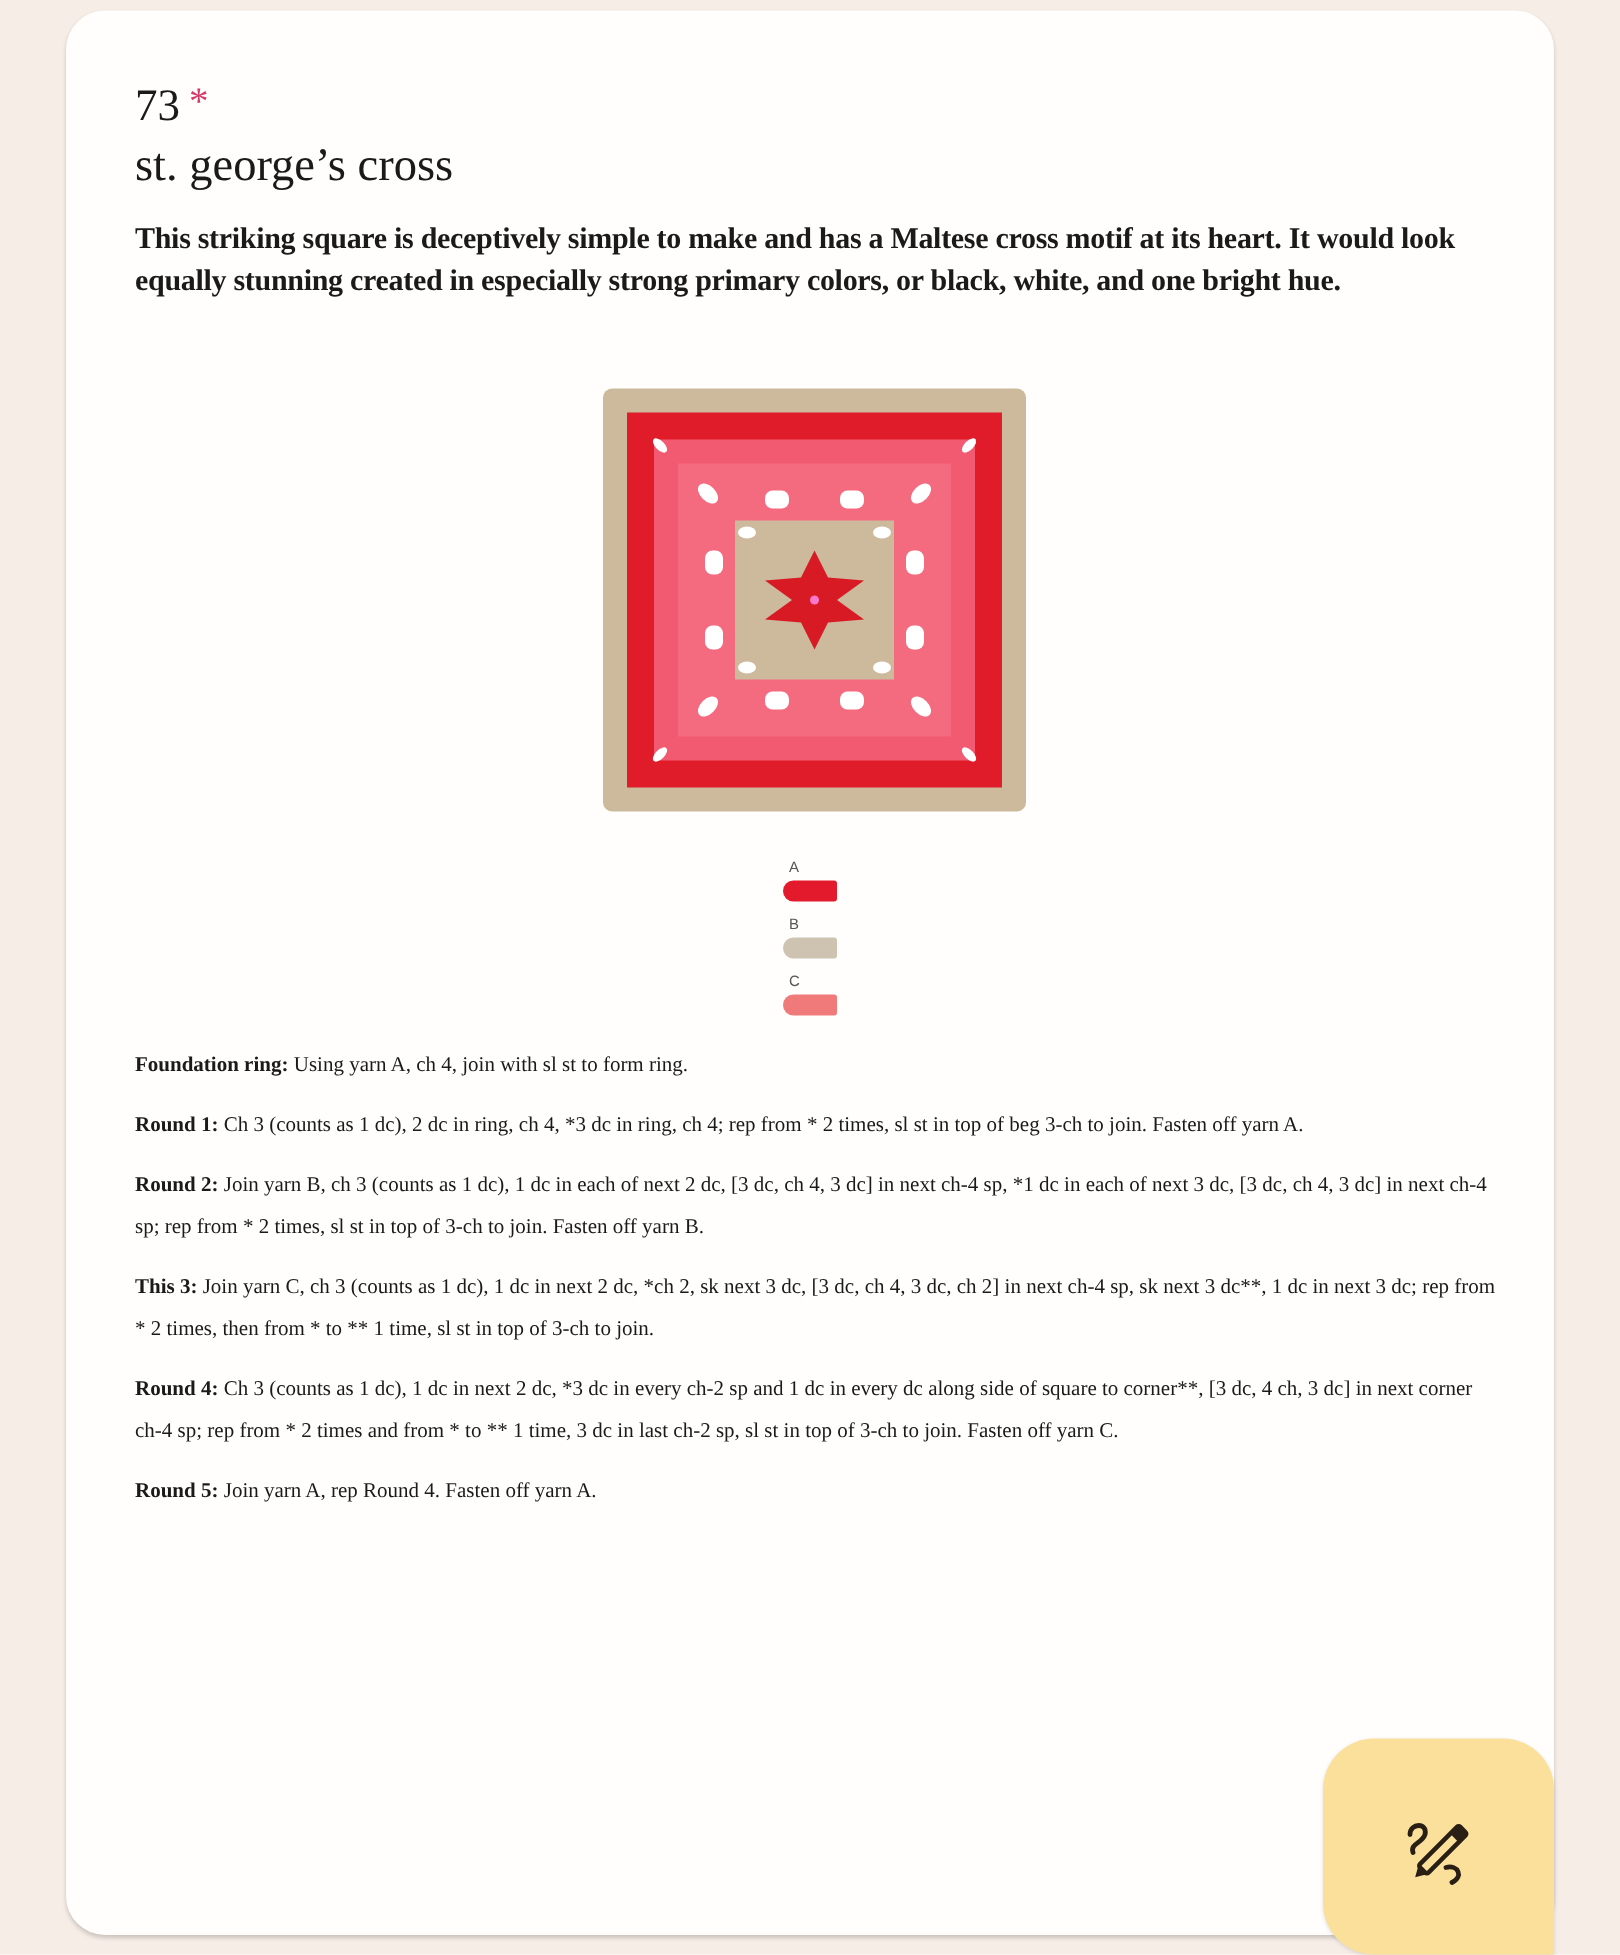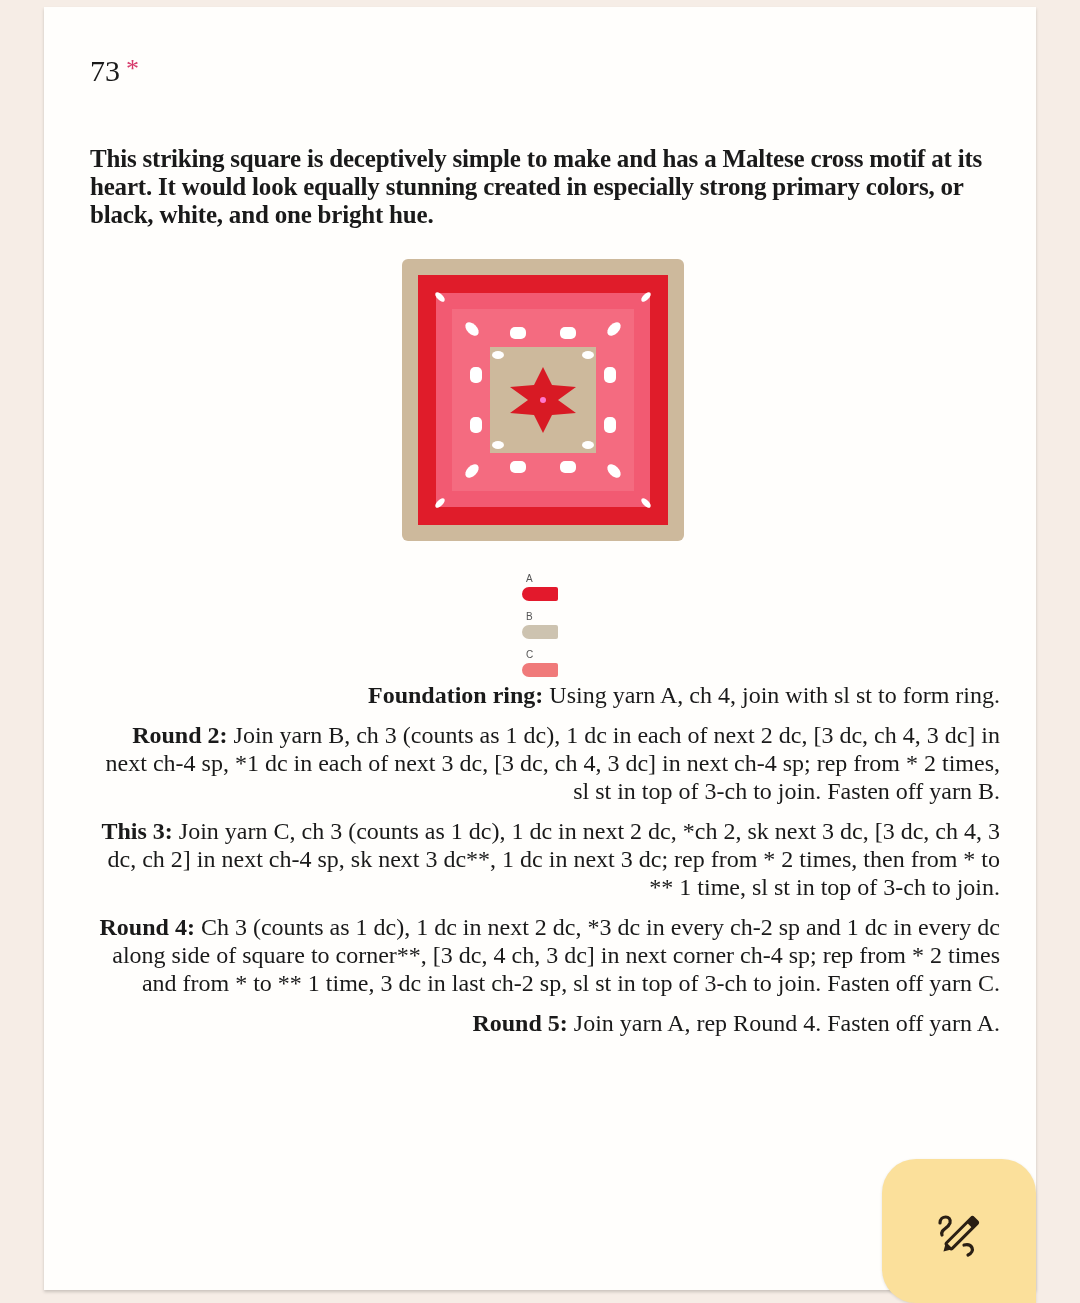--- a/index.html
+++ b/index.html
@@ -7,53 +7,55 @@
     width: 1080px; height: 1303px; overflow: hidden;
     background: #f6ede6;
     position: relative;
     font-family: "Liberation Serif", "DejaVu Serif", serif;
     color: #1a1a1a;
   }
   .page {
     position: absolute; left: 44px; top: 7px; width: 992px; height: 1283px;
     background: #fffefc;
     box-shadow: 0 2px 3px rgba(0,0,0,0.18);
+    border-radius: 26px;
   }
   .num-line { position: absolute; left: 46px; top: 46px; font-size: 30px; line-height: 36px; }
   .num-line .star { color: #d63a6b; font-size: 26px; position: relative; top: -4px; margin-left: 6px; }
   .title { position: absolute; left: 46px; top: 84px; font-size: 31px; line-height: 38px; }
   .intro {
     position: absolute; left: 46px; top: 138px; width: 900px;
-    font-weight: bold; font-size: 25px; line-height: 28px; letter-spacing: -0.2px;
+    font-weight: bold; font-size: 20px; line-height: 28px; letter-spacing: -0.2px;
   }
   .swatch-photo {
     position: absolute; left: 356px; top: 250px; width: 286px; height: 286px;
   }
   .legend { position: absolute; left: 476px; top: 566px; width: 40px; }
   .legend .lbl { font-family: "Liberation Sans", sans-serif; font-size: 10px; color: #555; margin-left: 6px; height: 12px; line-height: 12px; }
   .legend .bar { width: 36px; height: 14px; border-radius: 7px 2px 2px 7px; margin: 2px 0 10px 2px; }
-  .instr { position: absolute; left: 46px; top: 674px; width: 910px; font-size: 24px; line-height: 28px; text-align: right; }
+  .instr { position: absolute; left: 46px; top: 690px; width: 910px; font-size: 14px; line-height: 28px; }
   .instr p { margin: 0 0 12px 0; }
   .instr b { font-weight: bold; }
   .fab {
     position: absolute; left: 882px; top: 1159px; width: 154px; height: 144px;
     background: #fbe09b; border-radius: 34px 34px 0 34px;
     box-shadow: 0 1px 3px rgba(0,0,0,0.12);
     display: flex; align-items: center; justify-content: center;
     cursor: pointer;
   }
   .fab svg { margin-top: 10px; }
 </style>
 </head>
 <body>
 
 <div class="page">
   <div class="num-line">
     <span>73</span><span class="star">*</span>
   </div>
+  <div class="title">st. george’s cross</div>
   <div class="intro">This striking square is deceptively simple to make and has a Maltese cross motif at its heart. It would look equally stunning created in especially strong primary colors, or black, white, and one bright hue.</div>
 
   <svg class="swatch-photo" viewBox="0 0 286 286">
     <rect x="2" y="2" width="282" height="282" rx="6" fill="#cdb99c"></rect>
     <rect x="18" y="18" width="250" height="250" fill="#e01c2a"></rect>
     <rect x="36" y="36" width="214" height="214" fill="#f25a72"></rect>
     <rect x="52" y="52" width="182" height="182" fill="#f46b80"></rect>
     <rect x="90" y="90" width="106" height="106" fill="#cdb99c"></rect>
     <path d="M143 110 L152 128 L176 130 L158 143 L176 156 L152 158 L143 176 L134 158 L110 156 L128 143 L110 130 L134 128 Z" fill="#d81a24"></path>
     <circle cx="143" cy="143" r="3" fill="#f7c"></circle>
@@ -85,20 +87,21 @@
     <div class="lbl">A</div>
     <div class="bar" style="background:#e3192c"></div>
     <div class="lbl">B</div>
     <div class="bar" style="background:#cdc3b0"></div>
     <div class="lbl">C</div>
     <div class="bar" style="background:#f07a7a"></div>
   </div>
 
   <div class="instr">
     <p><b>Foundation ring:</b><span> Using yarn A, ch 4, join with sl st to form ring.</span></p>
+    <p><b>Round 1:</b><span> Ch 3 (counts as 1 dc), 2 dc in ring, ch 4, *3 dc in ring, ch 4; rep from * 2 times, sl st in top of beg 3-ch to join. Fasten off yarn A.</span></p>
     <p><b>Round 2:</b><span> Join yarn B, ch 3 (counts as 1 dc), 1 dc in each of next 2 dc, [3 dc, ch 4, 3 dc] in next ch-4 sp, *1 dc in each of next 3 dc, [3 dc, ch 4, 3 dc] in next ch-4 sp; rep from * 2 times, sl st in top of 3-ch to join. Fasten off yarn B.</span></p>
     <p><b>This 3:</b><span> Join yarn C, ch 3 (counts as 1 dc), 1 dc in next 2 dc, *ch 2, sk next 3 dc, [3 dc, ch 4, 3 dc, ch 2] in next ch-4 sp, sk next 3 dc**, 1 dc in next 3 dc; rep from * 2 times, then from * to ** 1 time, sl st in top of 3-ch to join.</span></p>
     <p><b>Round 4:</b><span> Ch 3 (counts as 1 dc), 1 dc in next 2 dc, *3 dc in every ch-2 sp and 1 dc in every dc along side of square to corner**, [3 dc, 4 ch, 3 dc] in next corner ch-4 sp; rep from * 2 times and from * to ** 1 time, 3 dc in last ch-2 sp, sl st in top of 3-ch to join. Fasten off yarn C.</span></p>
     <p><b>Round 5:</b><span> Join yarn A, rep Round 4. Fasten off yarn A.</span></p>
   </div>
 </div>
 
 <div class="fab">
   <svg width="50" height="50" viewBox="0 0 50 50">
     <path d="M6 12 C6 4, 18 4, 16 12 C14 18, 6 18, 8 24" fill="none" stroke="#2a1f14" stroke-width="3.2" stroke-linecap="round"></path>

